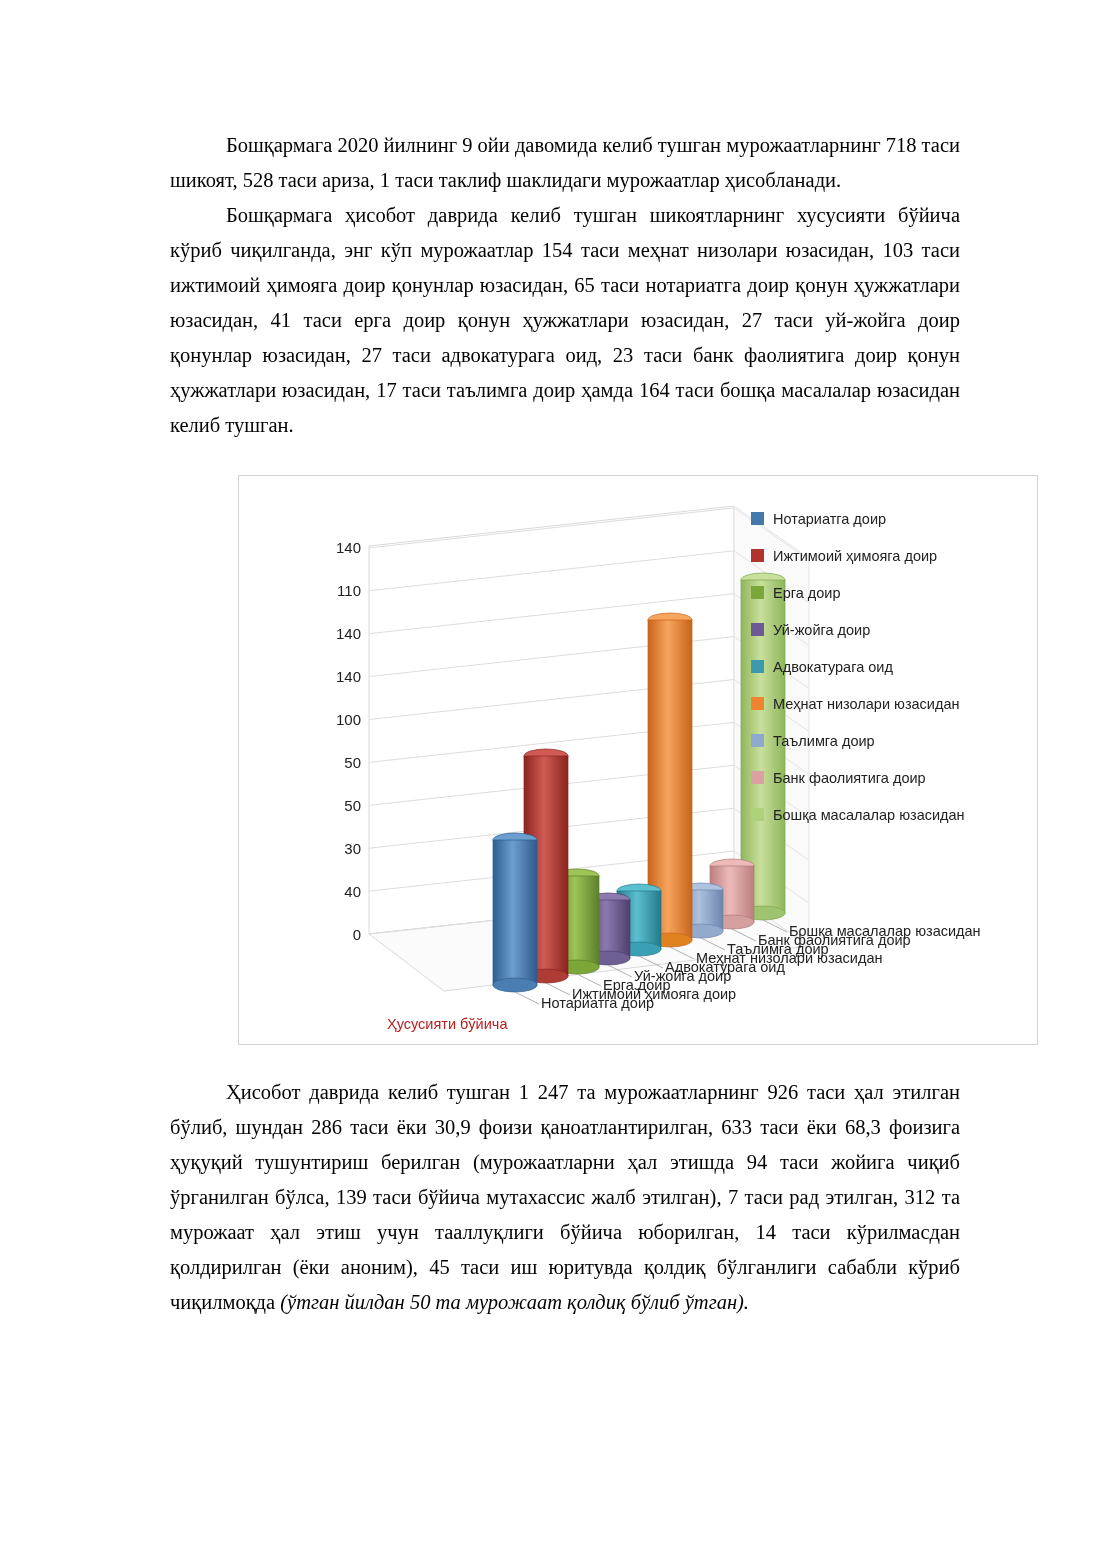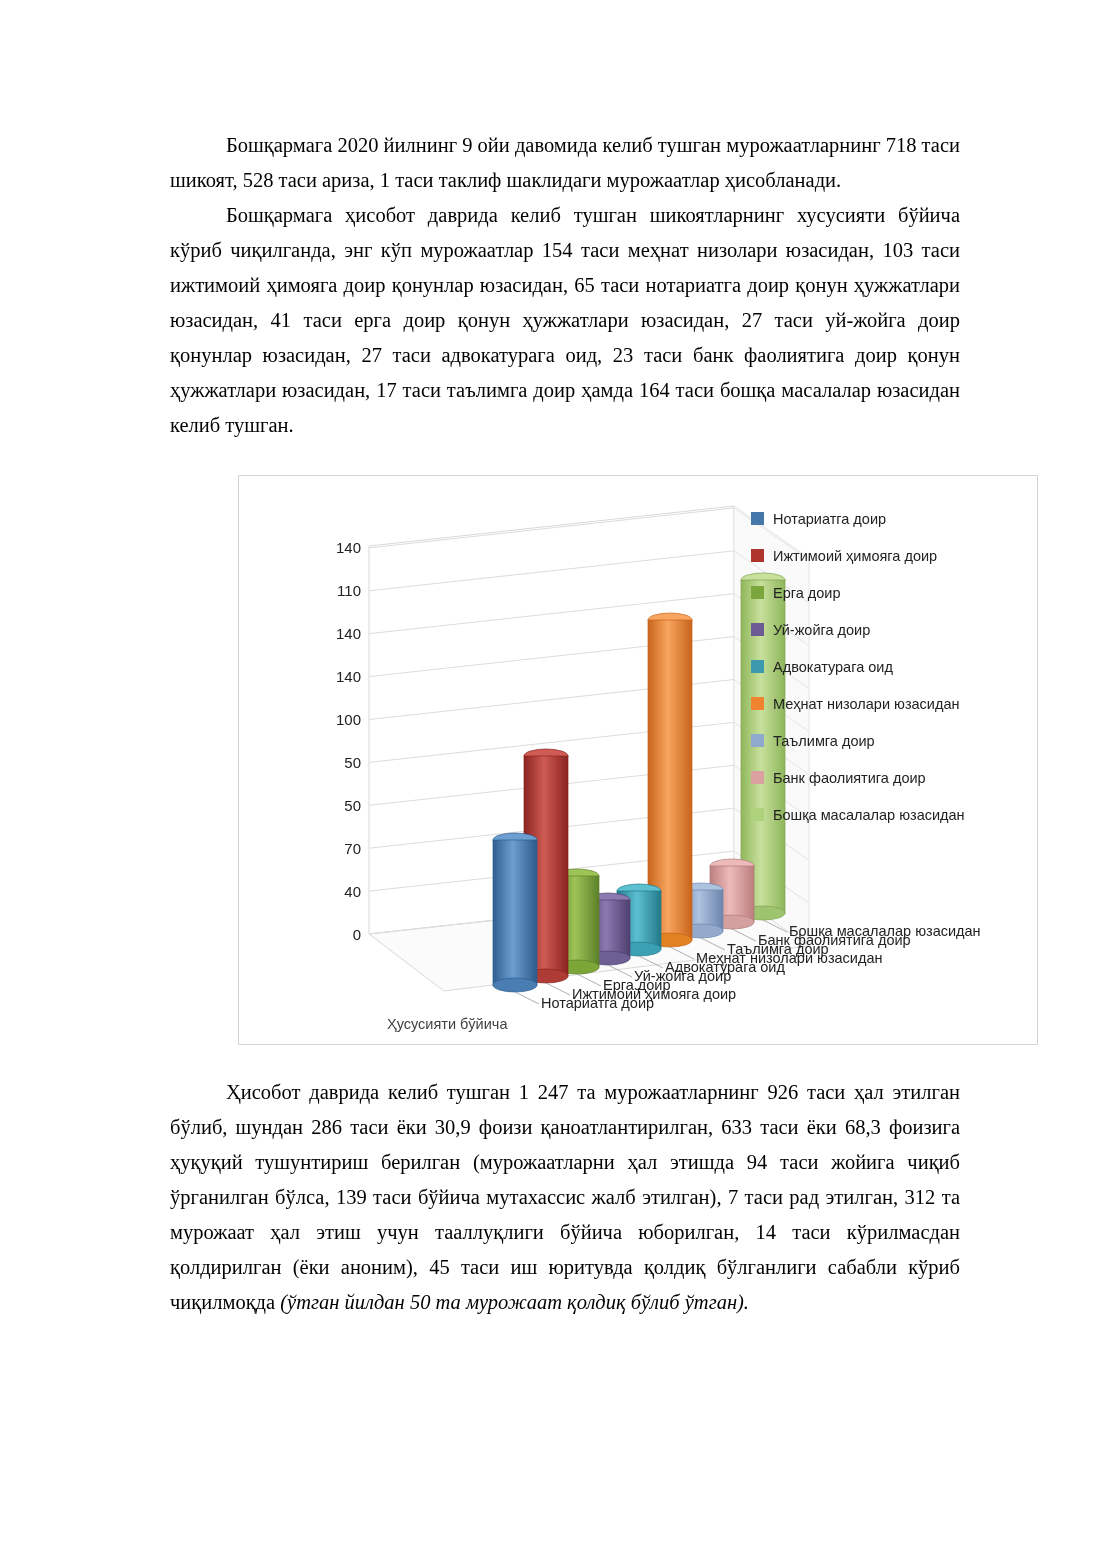--- a/index.html
+++ b/index.html
@@ -89,21 +89,21 @@
     position: absolute;
     font-size: 14.5px;
     font-family: "Liberation Sans", sans-serif;
     color: #222222;
     white-space: nowrap;
   }
   .axis-title {
     position: absolute;
     font-size: 14.5px;
     font-family: "Liberation Sans", sans-serif;
-    color: #404040;
+    color: #b91c1c;
     white-space: nowrap;
   }
   svg { display: block; }
 </style>
 </head>
 <body>
 
 <div class="page">
   <div class="content">
 
@@ -260,21 +260,21 @@
         </g>
       </svg>
 
       <div class="axis-label" style="left:60px; top:63px; width:62px;">140</div>
       <div class="axis-label" style="left:60px; top:106px; width:62px;">110</div>
       <div class="axis-label" style="left:60px; top:149px; width:62px;text-align:right;">140</div>
       <div class="axis-label" style="left:60px; top:192px; width:62px;">140</div>
       <div class="axis-label" style="left:60px; top:235px; width:62px;">100</div>
       <div class="axis-label" style="left:60px; top:278px; width:62px;">50</div>
       <div class="axis-label" style="left:60px; top:321px; width:62px;">50</div>
-      <div class="axis-label" style="left:60px; top:364px; width:62px;">70</div>
+      <div class="axis-label" style="left:60px; top:364px; width:62px;">30</div>
       <div class="axis-label" style="left:60px; top:407px; width:62px;">40</div>
       <div class="axis-label" style="left:60px; top:450px; width:62px;">0</div>
 
       <div class="cat-label" style="left:302px; top:519px;">Нотариатга доир</div>
       <div class="cat-label" style="left:333px; top:510px;">Ижтимоий ҳимояга доир</div>
       <div class="cat-label" style="left:364px; top:501px;">Ерга доир</div>
       <div class="cat-label" style="left:395px; top:492px;">Уй-жойга доир</div>
       <div class="cat-label" style="left:426px; top:483px;">Адвокатурага оид</div>
       <div class="cat-label" style="left:457px; top:474px;">Меҳнат низолари юзасидан</div>
       <div class="cat-label" style="left:488px; top:465px;">Таълимга доир</div>

